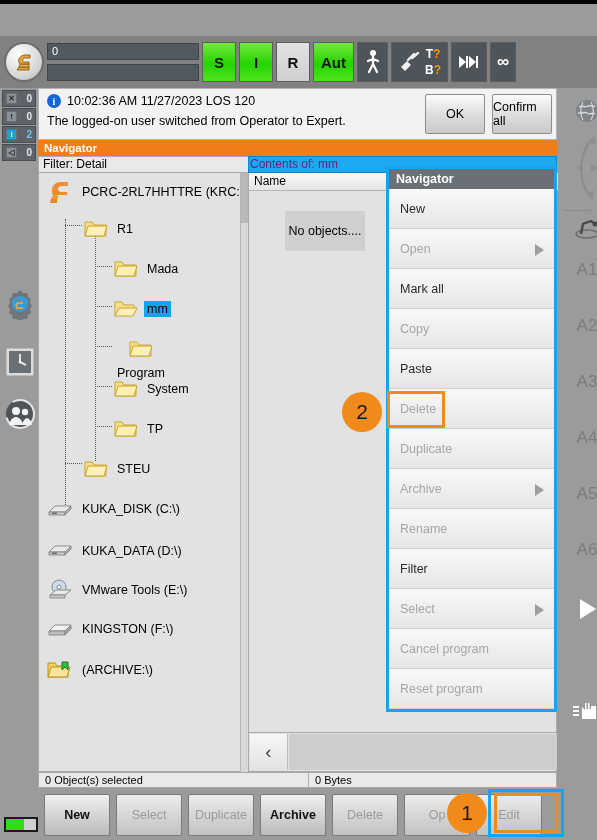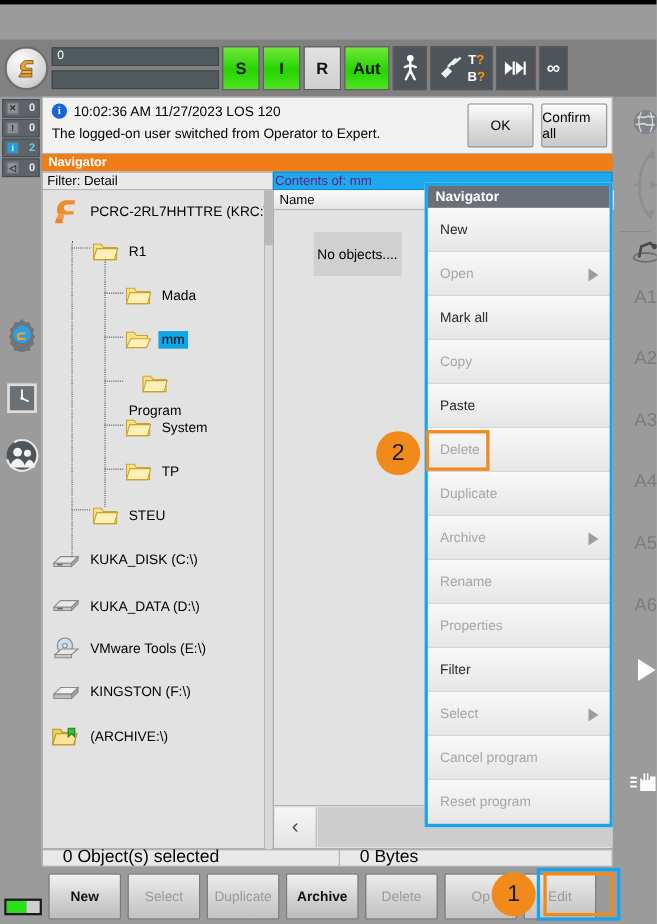--- a/index.html
+++ b/index.html
@@ -172,21 +172,21 @@
     background: linear-gradient(180deg,#f6f6f6,#e3e3e3);
     border-right:1px solid #bbb;
     display:flex; align-items:center; justify-content:center;
     font-size:19px; color:#444;
   }
   .back-fill { position:absolute; left:40px; top:1px; width:268px; height:36px; background:#cdcdcd; }
 
   
   .status-strip { position:absolute; left:38px; top:772px; width:519px; height:16px;
                   background:#e9e9e9; border:1px solid #a9a9a9; display:flex; }
-  .status-strip .cell { font-size:16px; color:#000; padding-left:18px; line-height:14px; }
+  .status-strip .cell { font-size:11px; color:#000; padding-left:6px; line-height:14px; }
   .status-strip .c1 { width:270px; border-right:1px solid #b0b0b0; }
   .status-strip .c2 { flex:1; }
 
   
   .ctx {
     position:absolute; left:386px; top:166px; width:171px;
     border:3px solid #17a3ef; background:#eeeeee;
     z-index:20;
   }
   .ctx-title {
@@ -588,23 +588,20 @@
 
   <div class="ctx-item disabled">
     <span>Archive</span>
     <span class="arrow"></span>
     </div>
 
   <div class="ctx-item disabled">
     <span>Rename</span>
     </div>
 
-  <div class="ctx-item disabled">
-    <span>Properties</span>
-    </div>
 
   <div class="ctx-item">
     <span>Filter</span>
     </div>
 
   <div class="ctx-item disabled">
     <span>Select</span>
     <span class="arrow"></span>
     </div>
 

